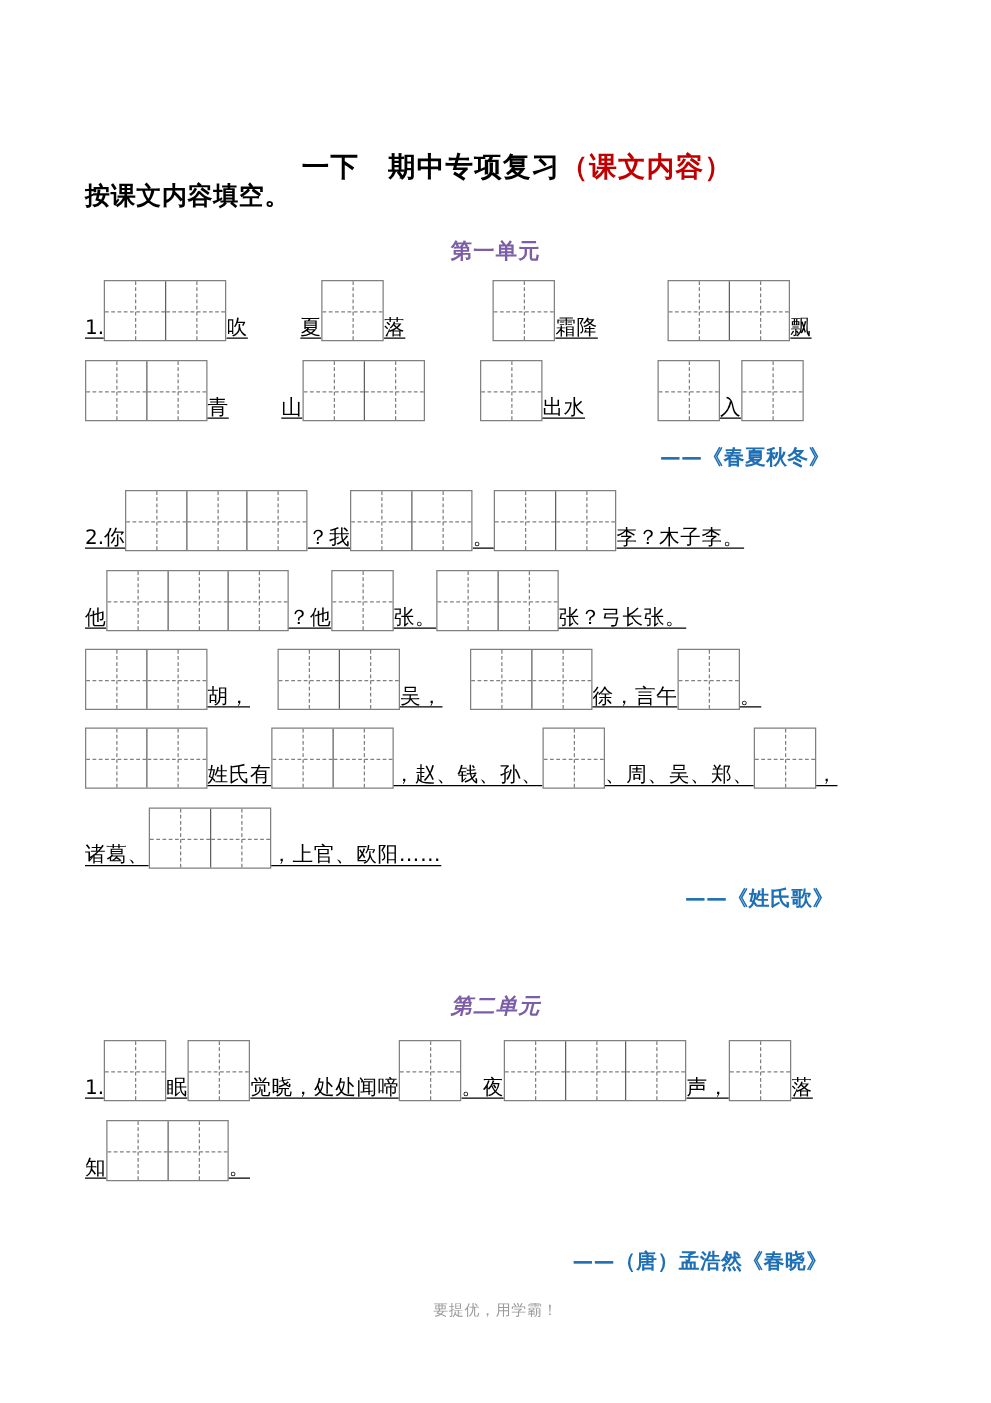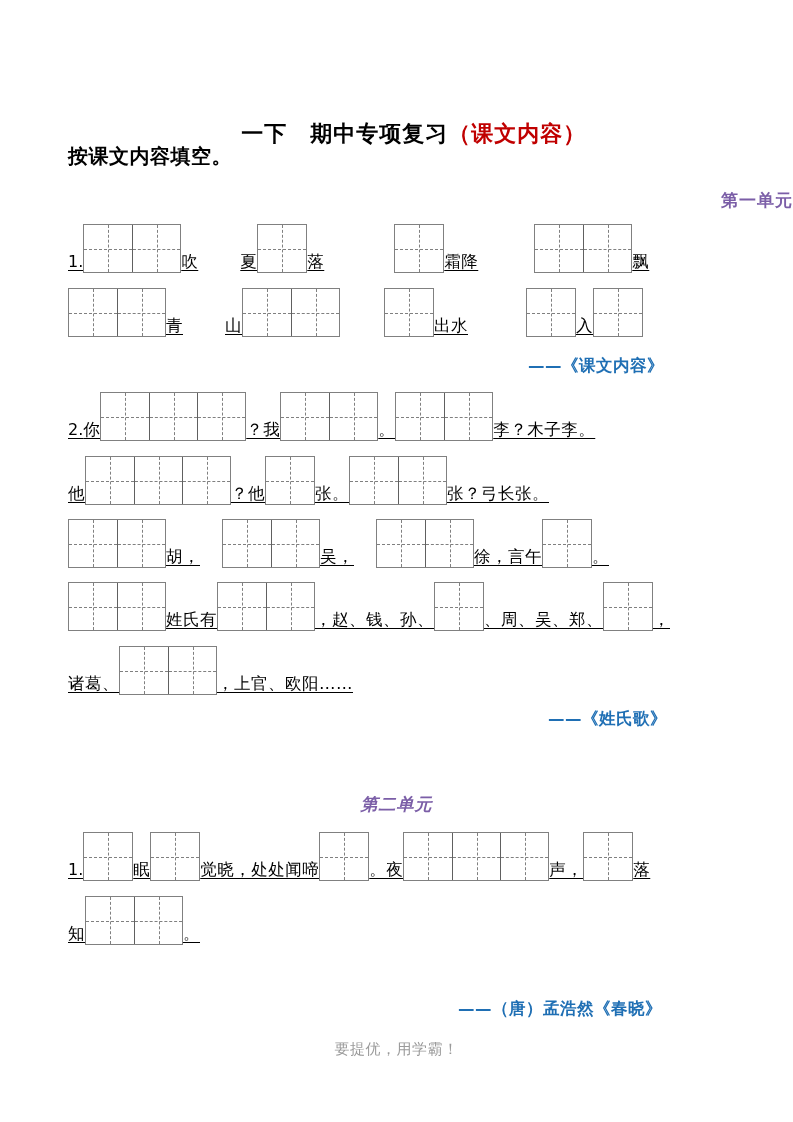--- a/index.html
+++ b/index.html
@@ -136,48 +136,48 @@
     white-space: pre;
   }
 
   
   .footer {
     position: absolute;
     left: 0;
     top: 1040px;
     width: 793px;
     text-align: center;
-    font-size: 15px;
+    font-size: 12px;
     color: #9a9a9a;
     letter-spacing: 0.5px;
   }
 </style>
 </head>
 <body>
 
 <div class="page">
 
   <div class="doc-title">
     <span>一下　期中专项复习</span><span class="red">（课文内容）</span>
   </div>
 
   <div class="instruction">按课文内容填空。</div>
 
   <div id="content-root">
-      <div class="unit-heading" style="top: 189px; text-align: right;">第一单元</div>
+      <div class="unit-heading" style="top: 189px;">第一单元</div>
       <div class="line" style="top: 224px;"><span class="num">1.</span><span class="tzg"><span class="cell"></span><span class="cell"></span></span><span class="txt">吹</span><span class="gap" style="width: 42px;"></span><span class="txt">夏</span><span class="tzg"><span class="cell"></span></span><span class="txt">落</span><span class="gap" style="width: 70px;"></span><span class="tzg"><span class="cell"></span></span><span class="txt">霜降</span><span class="gap" style="width: 56px;"></span><span class="tzg"><span class="cell"></span><span class="cell"></span></span><span class="txt">飘</span></div>
       <div class="line" style="top: 288px;"><span class="tzg"><span class="cell"></span><span class="cell"></span></span><span class="txt">青</span><span class="gap" style="width: 42px;"></span><span class="txt">山</span><span class="tzg"><span class="cell"></span><span class="cell"></span></span><span class="gap" style="width: 44px;"></span><span class="tzg"><span class="cell"></span></span><span class="txt">出水</span><span class="gap" style="width: 58px;"></span><span class="tzg"><span class="cell"></span></span><span class="txt">入</span><span class="tzg"><span class="cell"></span></span></div>
       <div class="line" style="top: 392px;"><span class="num">2.</span><span class="txt">你</span><span class="tzg"><span class="cell"></span><span class="cell"></span><span class="cell"></span></span><span class="txt">？我</span><span class="tzg"><span class="cell"></span><span class="cell"></span></span><span class="txt">。</span><span class="tzg"><span class="cell"></span><span class="cell"></span></span><span class="txt">李？木子李。</span></div>
       <div class="line" style="top: 456px;"><span class="txt">他</span><span class="tzg"><span class="cell"></span><span class="cell"></span><span class="cell"></span></span><span class="txt">？他</span><span class="tzg"><span class="cell"></span></span><span class="txt">张。</span><span class="tzg"><span class="cell"></span><span class="cell"></span></span><span class="txt">张？弓长张。</span></div>
       <div class="line" style="top: 519px;"><span class="tzg"><span class="cell"></span><span class="cell"></span></span><span class="txt">胡，</span><span class="gap" style="width: 22px;"></span><span class="tzg"><span class="cell"></span><span class="cell"></span></span><span class="txt">吴，</span><span class="gap" style="width: 22px;"></span><span class="tzg"><span class="cell"></span><span class="cell"></span></span><span class="txt">徐，言午</span><span class="tzg"><span class="cell"></span></span><span class="txt">。</span></div>
       <div class="line" style="top: 582px;"><span class="tzg"><span class="cell"></span><span class="cell"></span></span><span class="txt">姓氏有</span><span class="tzg"><span class="cell"></span><span class="cell"></span></span><span class="txt">，赵、钱、孙、</span><span class="tzg"><span class="cell"></span></span><span class="txt">、周、吴、郑、</span><span class="tzg"><span class="cell"></span></span><span class="txt">，</span></div>
       <div class="line" style="top: 646px;"><span class="txt">诸葛、</span><span class="tzg"><span class="cell"></span><span class="cell"></span></span><span class="txt">，上官、欧阳……</span></div>
       <div class="unit-heading" style="top: 793px; font-style: italic;">第二单元</div>
       <div class="line" style="top: 832px;"><span class="num">1.</span><span class="tzg"><span class="cell"></span></span><span class="txt">眠</span><span class="tzg"><span class="cell"></span></span><span class="txt">觉晓，处处闻啼</span><span class="tzg"><span class="cell"></span></span><span class="txt">。夜</span><span class="tzg"><span class="cell"></span><span class="cell"></span><span class="cell"></span></span><span class="txt">声，</span><span class="tzg"><span class="cell"></span></span><span class="txt">落</span></div>
       <div class="line" style="top: 896px;"><span class="txt">知</span><span class="tzg"><span class="cell"></span><span class="cell"></span></span><span class="txt">。</span></div>
-      <div class="source" style="left: 528px; top: 355px;">——《课文内容》</div>
+      <div class="source" style="left: 528px; top: 355px;">——《春夏秋冬》</div>
       <div class="source" style="left: 548px; top: 708px;">——《姓氏歌》</div>
       <div class="source" style="left: 458px; top: 958px; margin-top: 40px;">——（唐）孟浩然《春晓》</div>
     </div>
 
   <div class="footer">要提优，用学霸！</div>
 
 </div>
 
 </body></html>

